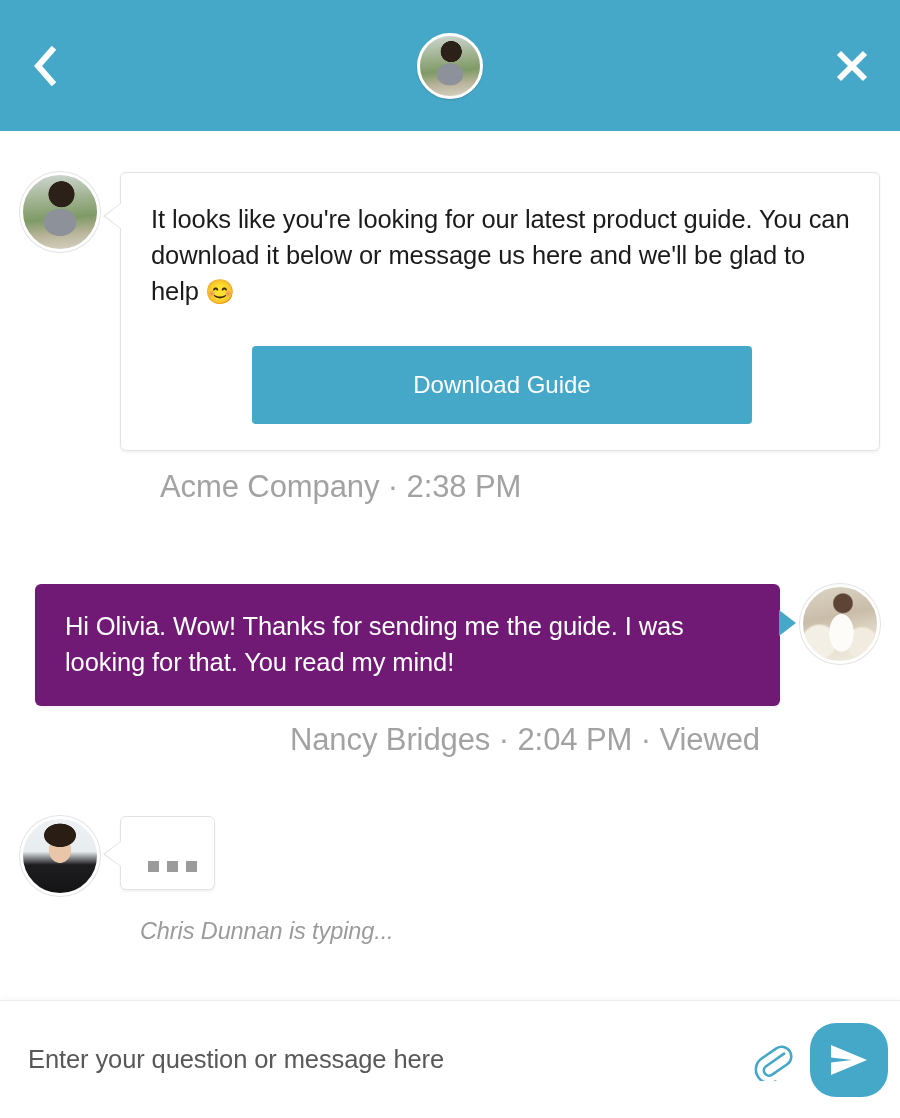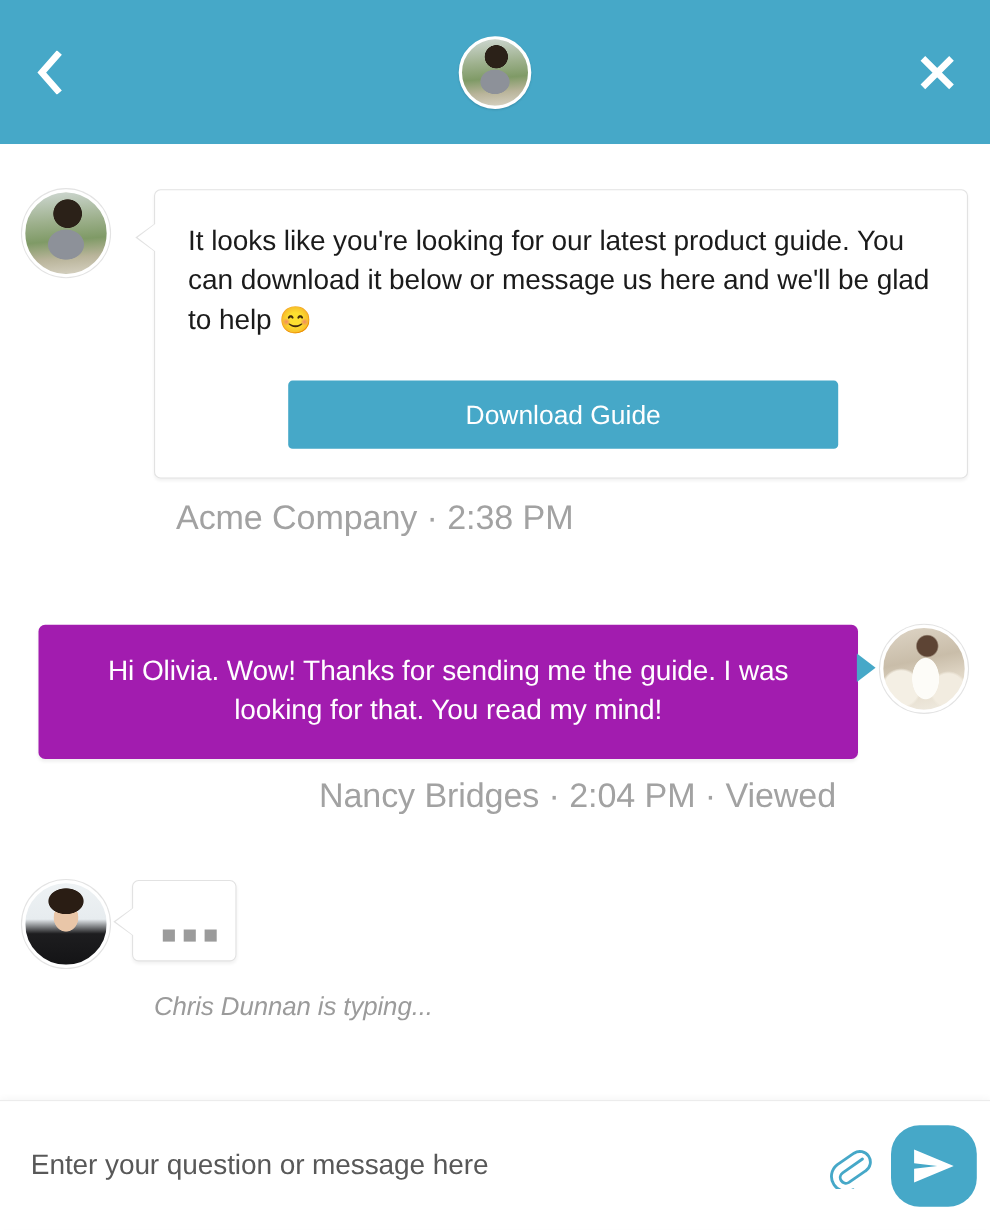--- a/index.html
+++ b/index.html
@@ -126,21 +126,20 @@
     margin-left: 20px;
     flex: 1 1 auto;
   }
   .bubble-white {
     position: relative;
     background: #ffffff;
     border: 1px solid #e2e2e2;
     border-radius: 6px;
     box-shadow: 0 2px 3px rgba(0,0,0,0.055);
     padding: 28px 26px 26px 30px;
-    margin-left: 20px;
   }
   .bubble-white:before,
   .bubble-white:after {
     content: "";
     position: absolute;
     width: 0; height: 0;
     border-style: solid;
   }
   .bubble-white:before {
     left: -18px; top: 30px;
@@ -157,21 +156,21 @@
     line-height: 36px;
     color: #1b1b1b;
     letter-spacing: -0.1px;
   }
   .emoji { font-size: 24px; }
 
   .cta-btn {
     display: block;
     margin: 36px auto 0;
     width: 500px;
-    height: 62px;
+    height: 78px;
     line-height: 62px;
     text-align: center;
     background: #46a8c8;
     color: #ffffff;
     font-size: 24px;
     border: none;
     border-radius: 4px;
     cursor: pointer;
     font-family: "Liberation Sans", sans-serif;
   }
@@ -185,25 +184,24 @@
   .meta-right { margin: 16px 140px 0 0; text-align: right; }
 
   
   .bubble-wrap-right {
     position: relative;
     margin-right: 20px;
     max-width: 745px;
   }
   .bubble-teal {
     position: relative;
-    background: #a21caf;
+    background: #701a75;
     border-radius: 6px;
     padding: 24px 30px 26px 30px;
     box-shadow: 0 2px 3px rgba(0,0,0,0.06);
-    text-align: center;
   }
   .bubble-teal:after {
     content: "";
     position: absolute;
     right: -16px; top: 26px;
     width: 0; height: 0;
     border-style: solid;
     border-width: 13px 0 13px 17px;
     border-color: transparent transparent transparent #46a8c8;
   }

